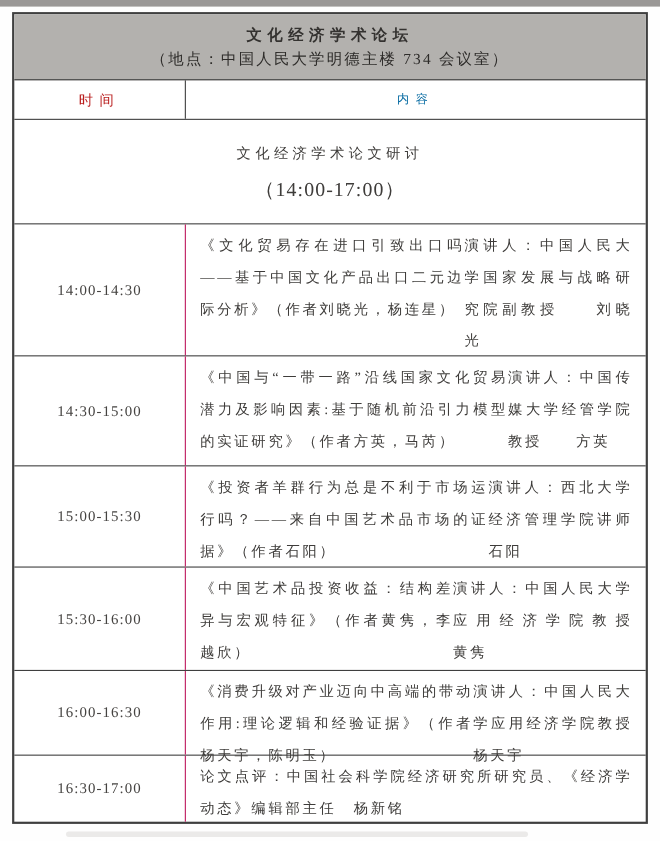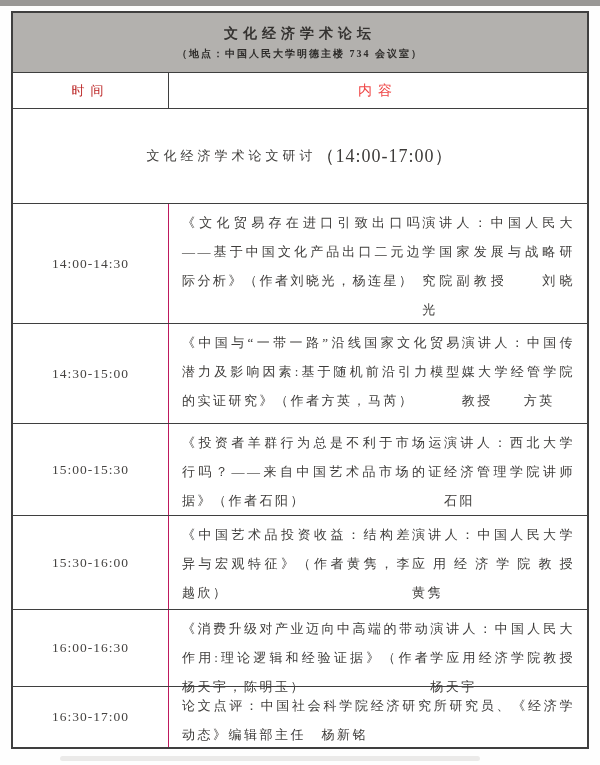--- a/index.html
+++ b/index.html
@@ -11,34 +11,34 @@
   .sheet{
     position:absolute;left:11px;top:11px;width:578px;
     border:2px solid #3f3f3f;background:#ffffff;box-sizing:border-box;
   }
   .band{
     background:#b3b1ae;border-bottom:1px solid #3f3f3f;height:60px;box-sizing:border-box;
     display:flex;flex-direction:column;justify-content:center;gap:4px;
     text-align:center;
   }
   .band .t1{font-size:14px;font-weight:bold;letter-spacing:5px;color:#343230;}
-  .band .t2{font-size:10px;font-weight:bold;letter-spacing:2px;color:#2e2c2a;}
+  .band .t2{font-size:14px;font-weight:normal;letter-spacing:2px;color:#2e2c2a;}
   .hdr{display:flex;border-bottom:1px solid #3f3f3f;height:36px;box-sizing:border-box;}
   .hdr .c-time{
     width:156px;border-right:1px solid #3f3f3f;box-sizing:border-box;
     display:flex;align-items:center;justify-content:center;
     font-size:13px;letter-spacing:6px;color:#b91c1c;
   }
   .hdr .c-content{
     flex:1;display:flex;align-items:center;justify-content:center;
-    font-size:14px;letter-spacing:6px;color:#ef4444;
+    font-size:11px;letter-spacing:6px;color:#0369a1;
   }
   .session{
     border-bottom:1px solid #3f3f3f;height:95px;box-sizing:border-box;
-    display:flex;flex-direction:row;justify-content:center;align-items:center;
+    display:flex;flex-direction:column;justify-content:center;align-items:center;
     text-align:center;line-height:32px;
   }
   .session .s1{font-size:13px;letter-spacing:4px;}
   .session .s2{font-size:13px;letter-spacing:1.5px;}
   .session .s3{font-size:18px;letter-spacing:1px;}
   .row{display:flex;border-bottom:1px solid #3f3f3f;box-sizing:border-box;}
   .row:last-child{border-bottom:none;}
   .row .time{
     width:156px;border-right:1px solid #be185d;box-sizing:border-box;
     display:flex;align-items:center;justify-content:center;

